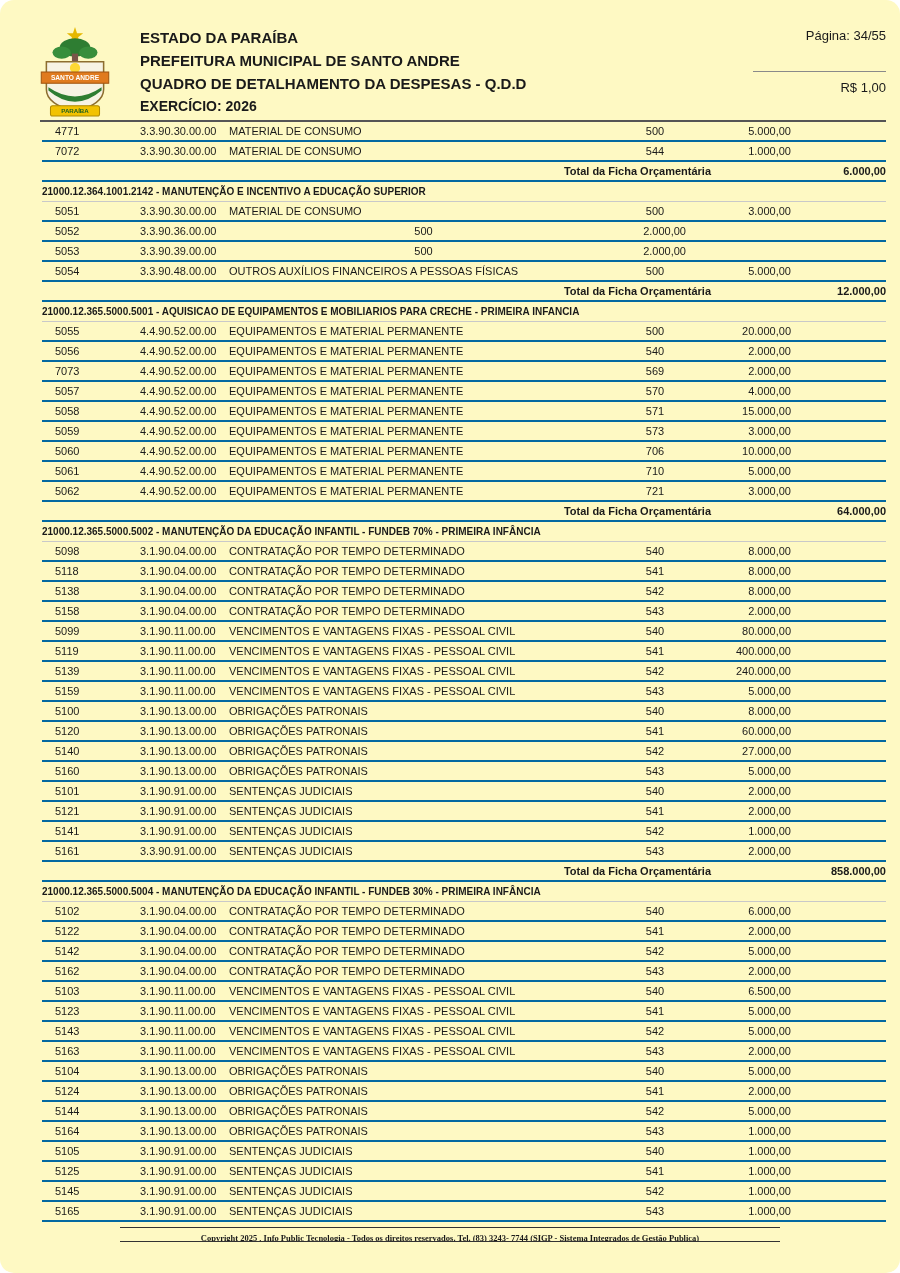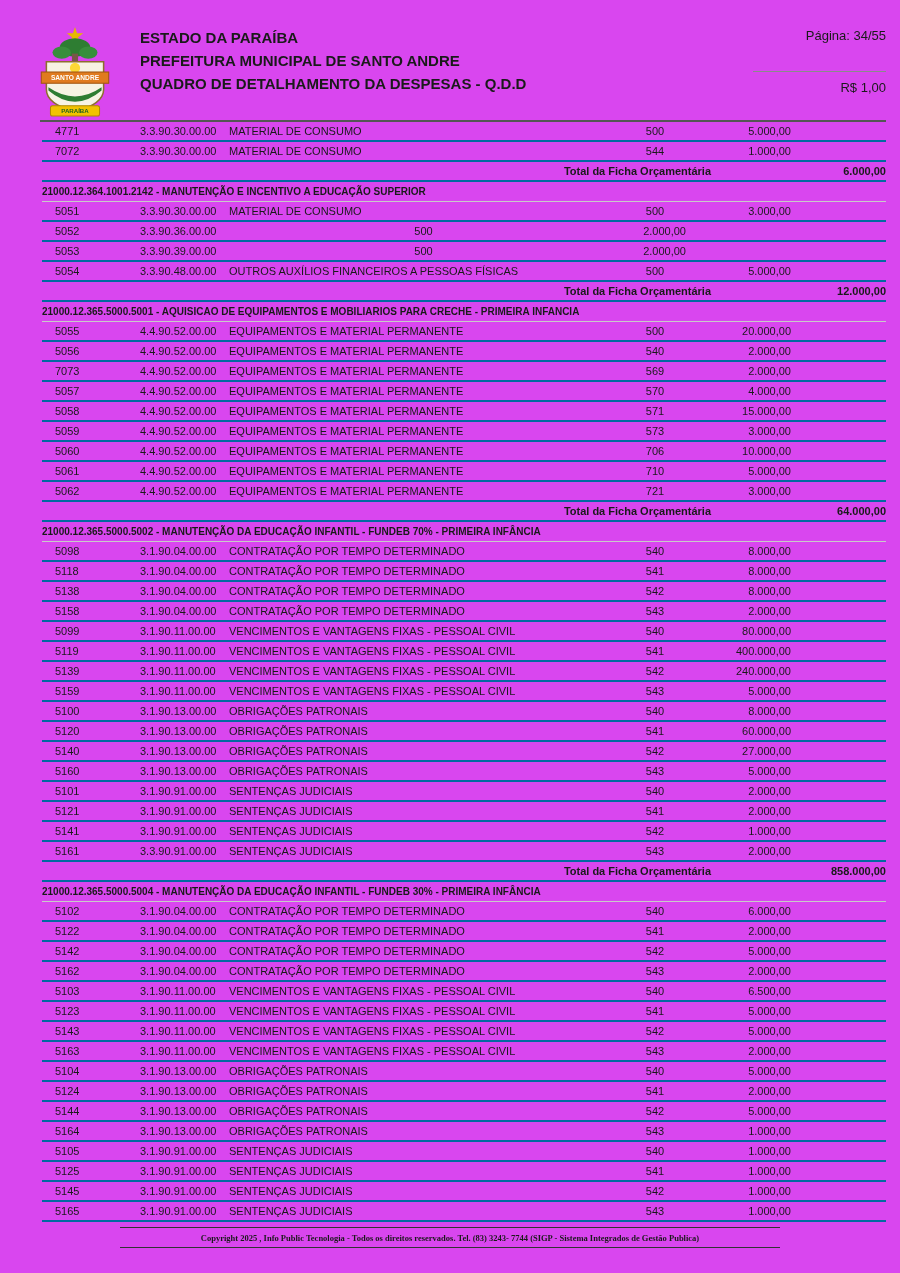--- a/index.html
+++ b/index.html
@@ -4,21 +4,21 @@
 <style>
   * { box-sizing: border-box; margin: 0; padding: 0; }
   html, body { background: #ffffff; }
   body {
     width: 900px; height: 1273px;
     font-family: "Liberation Sans", sans-serif;
     color: #1a1a1a;
     position: relative;
     overflow: hidden;
   }
-  .page { position: absolute; inset: 0; background: #d946ef; }
+  .page { position: absolute; inset: 0; background: #fef9c3; border-radius: 14px; }
 
   
   .logo { position: absolute; left: 38px; top: 26px; width: 74px; height: 92px; }
   .titles { position: absolute; left: 140px; top: 26px; }
   .title-line { font-weight: bold; font-size: 15px; line-height: 23px; white-space: nowrap; }
   .title-line.small { font-size: 14px; }
   .page-num { position: absolute; right: 14px; top: 28px; font-size: 13px; }
   .rule-right { position: absolute; right: 14px; top: 71px; width: 133px; border-top: 1px solid #8a8a8a; }
   .currency { position: absolute; right: 14px; top: 80px; font-size: 13px; }
   .header-rule { position: absolute; left: 40px; right: 14px; top: 120px; border-top: 2px solid #555; }
@@ -54,21 +54,21 @@
     font-weight: bold;
   }
   .total-row .cell.total { font-weight: bold; }
 
   
   .footer {
     position: absolute;
     left: 120px; right: 120px; top: 1227px;
     border-top: 1px solid #333;
     border-bottom: 1px solid #333;
-    height: 21px; line-height: 20px;
+    height: 15px; line-height: 20px;
     text-align: center;
     font-family: "Liberation Serif", serif;
     font-weight: bold;
     font-size: 8.5px;
     white-space: nowrap; overflow: hidden;
   }
 </style>
 </head>
 <body>
 
@@ -88,20 +88,21 @@
       <text x="36" y="53" font-size="6.5" fill="#ffffff" text-anchor="middle" font-weight="bold" font-family="Liberation Sans, sans-serif">SANTO ANDRE</text>
       <rect x="12" y="78" width="48" height="10" rx="2" fill="#f2c200" stroke="#b08900"></rect>
       <text x="36" y="85.5" font-size="6" fill="#1b5e20" text-anchor="middle" font-weight="bold" font-family="Liberation Sans, sans-serif">PARAÍBA</text>
     </svg>
   </div>
 
   <div class="titles">
     <div class="title-line">ESTADO DA PARAÍBA</div>
     <div class="title-line">PREFEITURA MUNICIPAL DE SANTO ANDRE</div>
     <div class="title-line">QUADRO DE DETALHAMENTO DA DESPESAS - Q.D.D</div>
+    <div class="title-line small">EXERCÍCIO: 2026</div>
   </div>
 
   <div class="page-num">Página: 34/55</div>
   <div class="rule-right"></div>
   <div class="currency">R$ 1,00</div>
   <div class="header-rule"></div>
 
   <div class="table">
       <div class="row data-row">
         <div class="cell ficha">4771</div>

